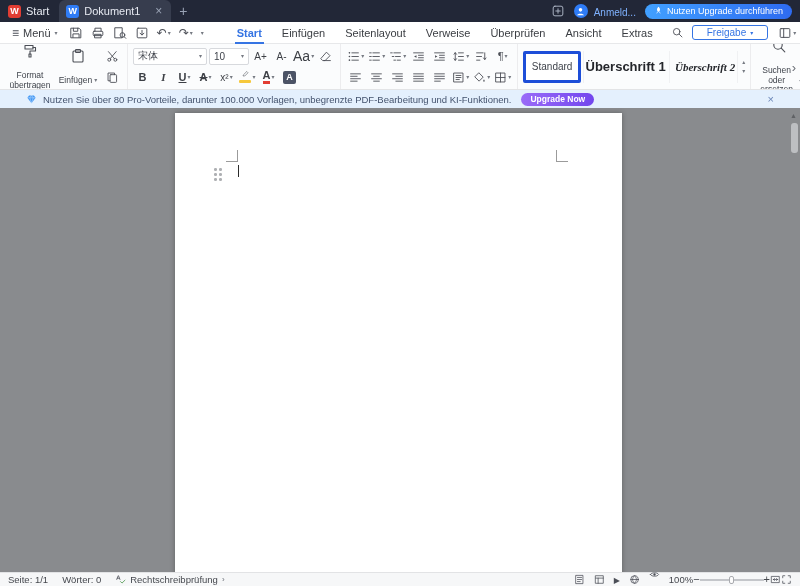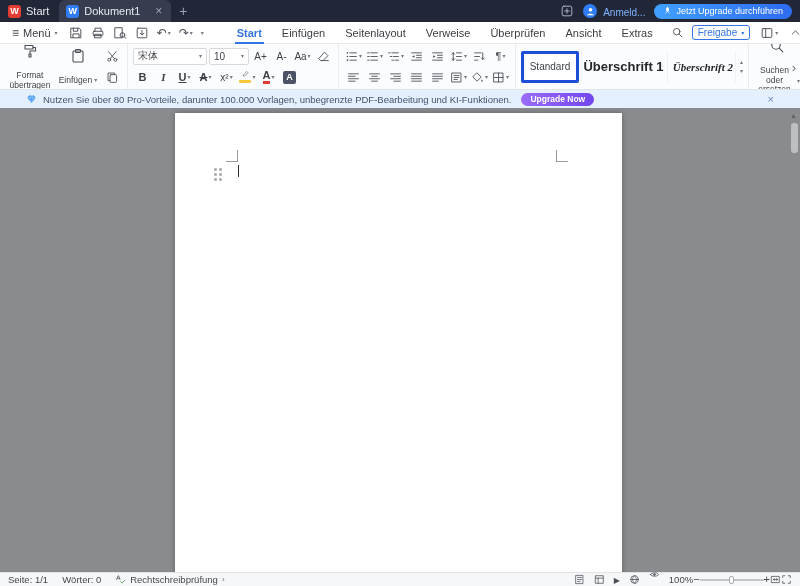--- a/index.html
+++ b/index.html
@@ -30,21 +30,21 @@
   .qat { display:flex; align-items:center; gap:6px; margin-left:4px; }
   .qbtn { display:flex; align-items:center; gap:1px; padding:1px; }
   .uglyph { font-size:12px; color:#4c4f57; line-height:1; }
   .cr { font-size:6px; color:#767a82; line-height:1; }
   .tabs { display:flex; align-items:center; margin-left:22px; height:22px; }
   .mtab { padding:0 10px; height:22px; display:flex; align-items:center; position:relative; }
   .mtab.active { color:#3574e3; font-weight:bold; }
   .mtab.active::after { content:""; position:absolute; left:8px; right:8px; bottom:0; height:2px; background:#3574e3; }
   .msearch { padding:0 8px; }
   .mright { margin-left:auto; display:flex; align-items:center; gap:9px; padding-right:4px; }
-  .freigabe { height:15px; border:1px solid #3574e3; border-radius:3px; color:#3574e3; font-size:10px; display:flex; align-items:center; gap:4px; padding:0 5px; }
+  .freigabe { height:15px; border:1px solid #3574e3; border-radius:3px; color:#3574e3; font-size:10px; display:flex; align-items:center; gap:4px; padding:0 14px; }
 
   
   .ribbon { height:46px; background:#fbfcfd; border-bottom:1px solid #e3e4e6; display:flex; align-items:stretch; padding:0 2px; position:relative; overflow:hidden; }
   .rg { display:flex; align-items:center; padding:0 5px; border-right:1px solid #ececee; gap:2px; }
   .bigbtn { width:46px; display:flex; flex-direction:column; align-items:center; justify-content:center; gap:12px; font-size:8.5px; color:#3f434b; text-align:center; line-height:1.15; }
   .clipcol { display:flex; flex-direction:column; gap:4px; justify-content:center; }
   .rg-col { display:flex; flex-direction:column; justify-content:center; gap:4px; }
   .rrow { display:flex; align-items:center; gap:2px; }
   .combo { border:1px solid #d7d9dd; background:#fff; border-radius:2px; height:17px; display:flex; align-items:center; justify-content:space-between; padding:0 4px; font-size:10px; gap:4px; }
   .combo.fname { width:74px; } .combo.fsize { width:40px; }
@@ -124,21 +124,21 @@
       </span>
       <span class="acclabel">Anmeld...</span>
     </div>
     <div class="upgrade">
       <span>
         <svg viewBox="0 0 16 16" style="width:9px;height:9px">
             <path d="M8 1.5c1.9 1.3 2.7 3.5 2.7 5.5L9.3 10H6.7L5.3 7c0-2 .8-4.2 2.7-5.5z" fill="#fff"></path>
             <path d="M6.5 10.5l-1.6 2.6M9.5 10.5l1.6 2.6" stroke="#fff" stroke-width="1.2" fill="none"></path>
           </svg>
       </span>
-      <span>Jetzt Upgrade durchführen</span>
+      <span>Nutzen Upgrade durchführen</span>
     </div>
   </div>
 </div>
 
 <div class="menubar">
   <div class="menubtn">
     <span class="uglyph">≡</span>
     <span>Menü</span>
     <span class="cr">▾</span>
   </div>
@@ -280,21 +280,21 @@
           <span>10</span>
           <span class="cr">▾</span>
         </div>
         <span class="ib">
             <span style="font-size:10px">A+</span>
           </span>
         <span class="ib">
             <span style="font-size:10px">A-</span>
           </span>
         <span class="ib">
-            <span style="font-size:10px">Aa</span>
+            <span style="font-size:14px">Aa</span>
             <span class="cr">▾</span>
           </span>
         <span class="ib">
             <svg class="ic i13" viewBox="0 0 16 16">
               <path d="M9.5 3l4 4-6 6h-3l-2-2z"></path>
               <path d="M6 13h8"></path>
             </svg>
           </span>
       </div>
       <div class="rrow">

